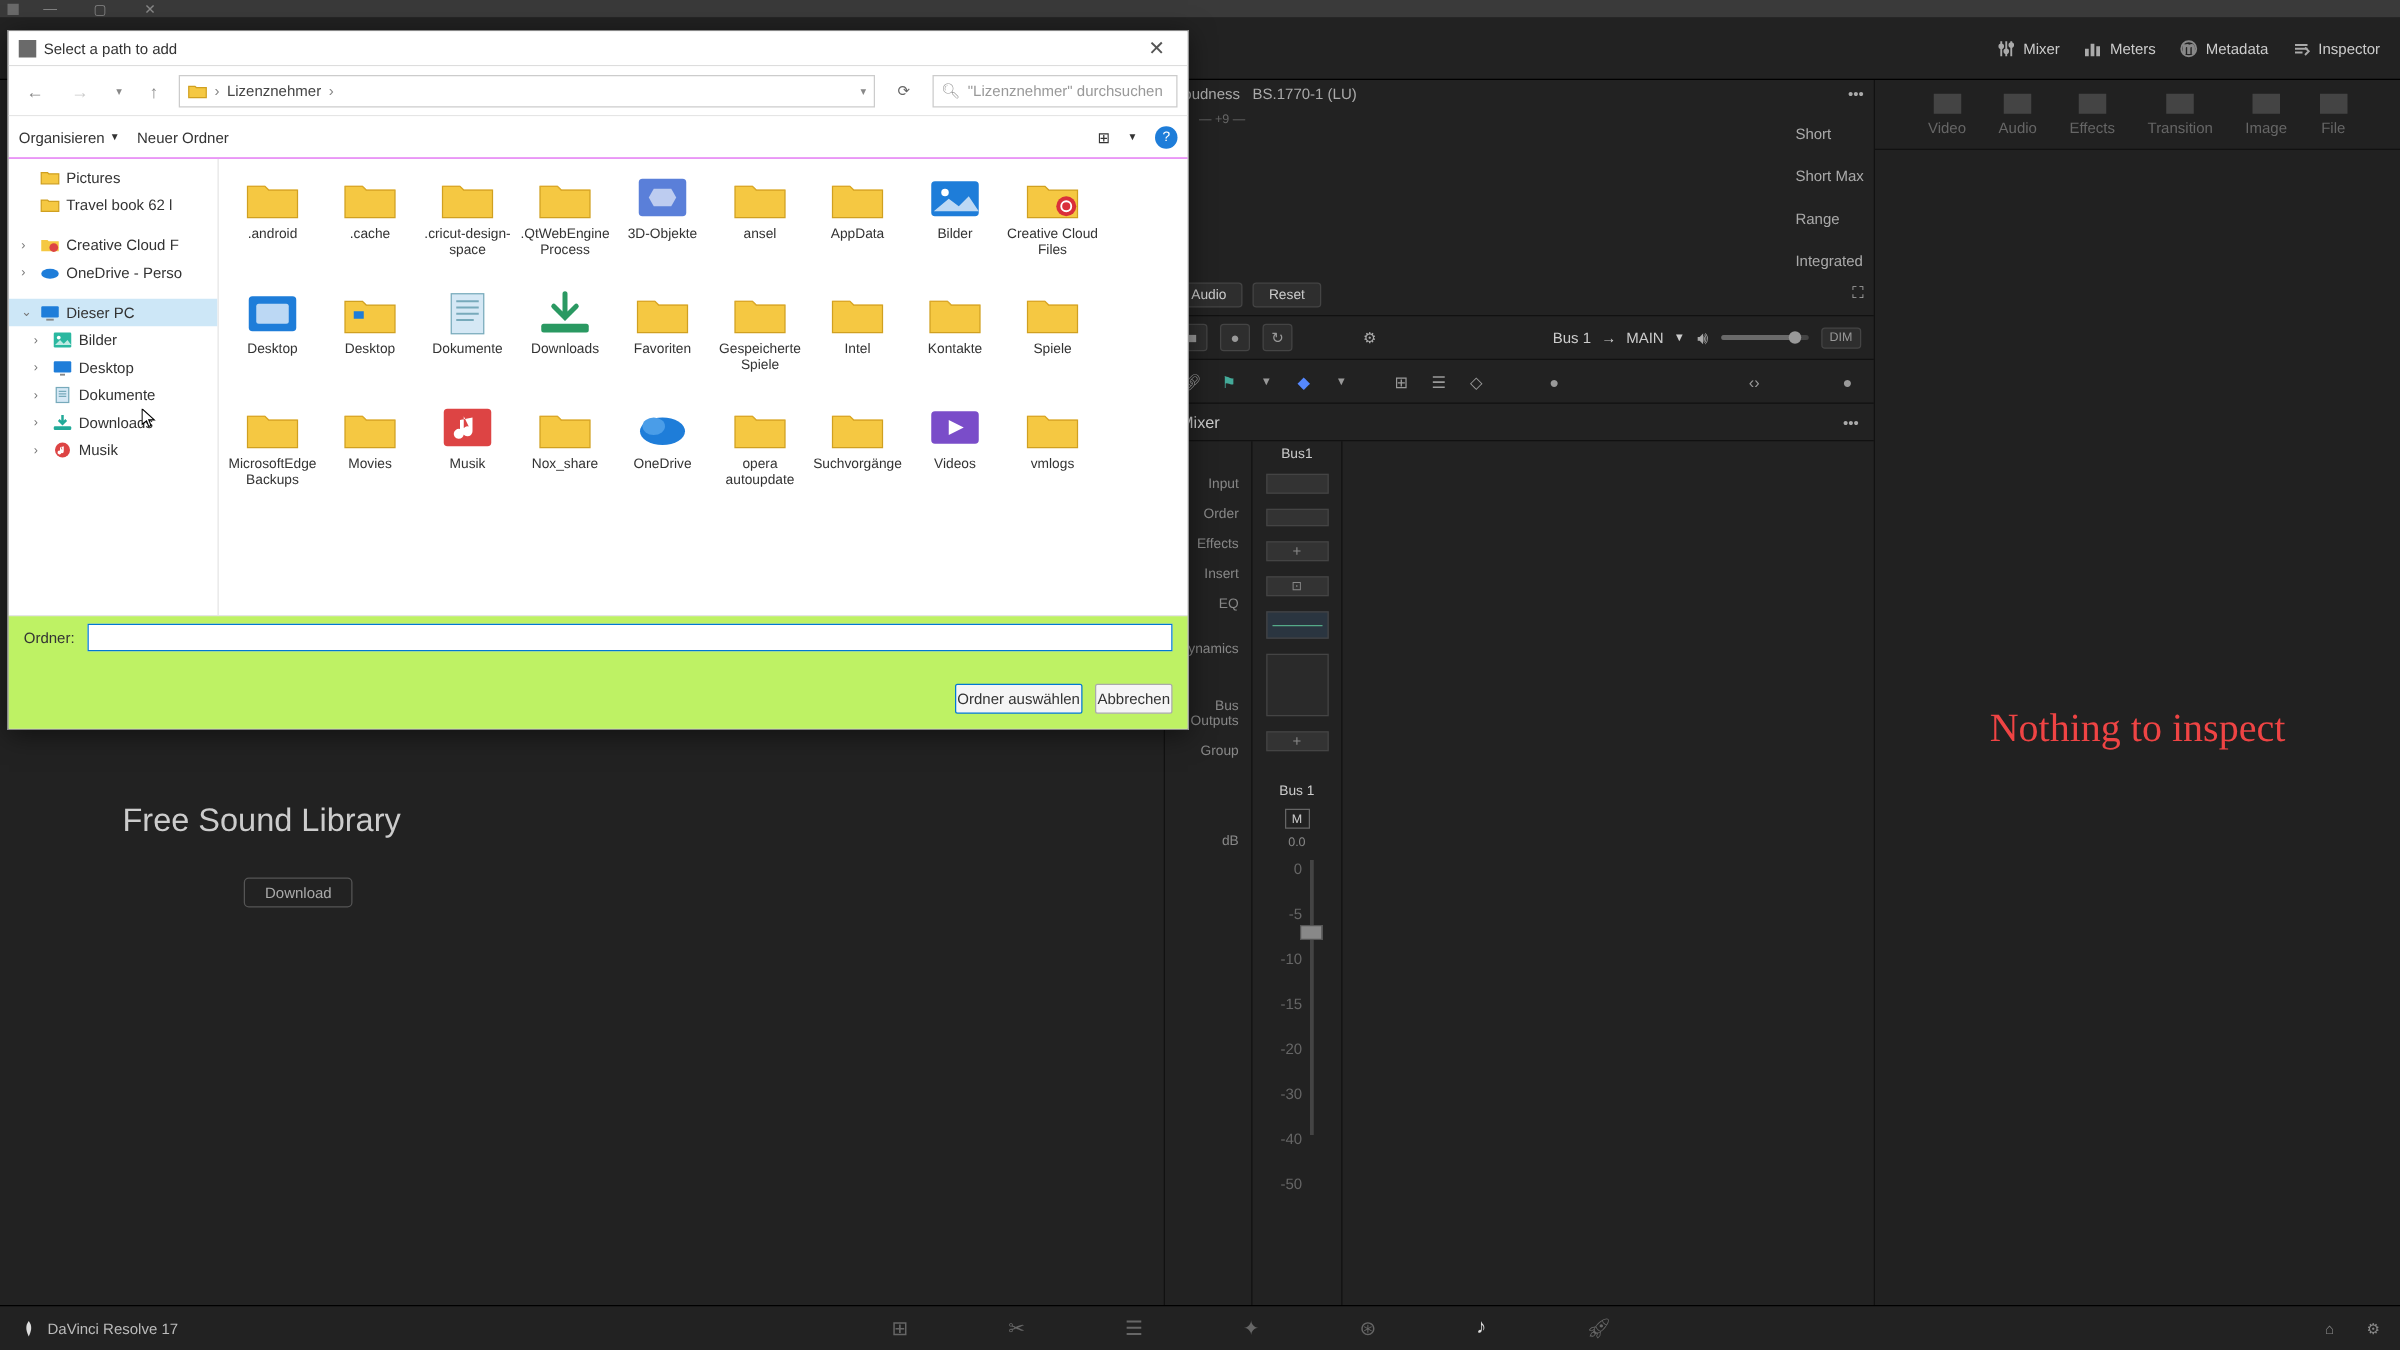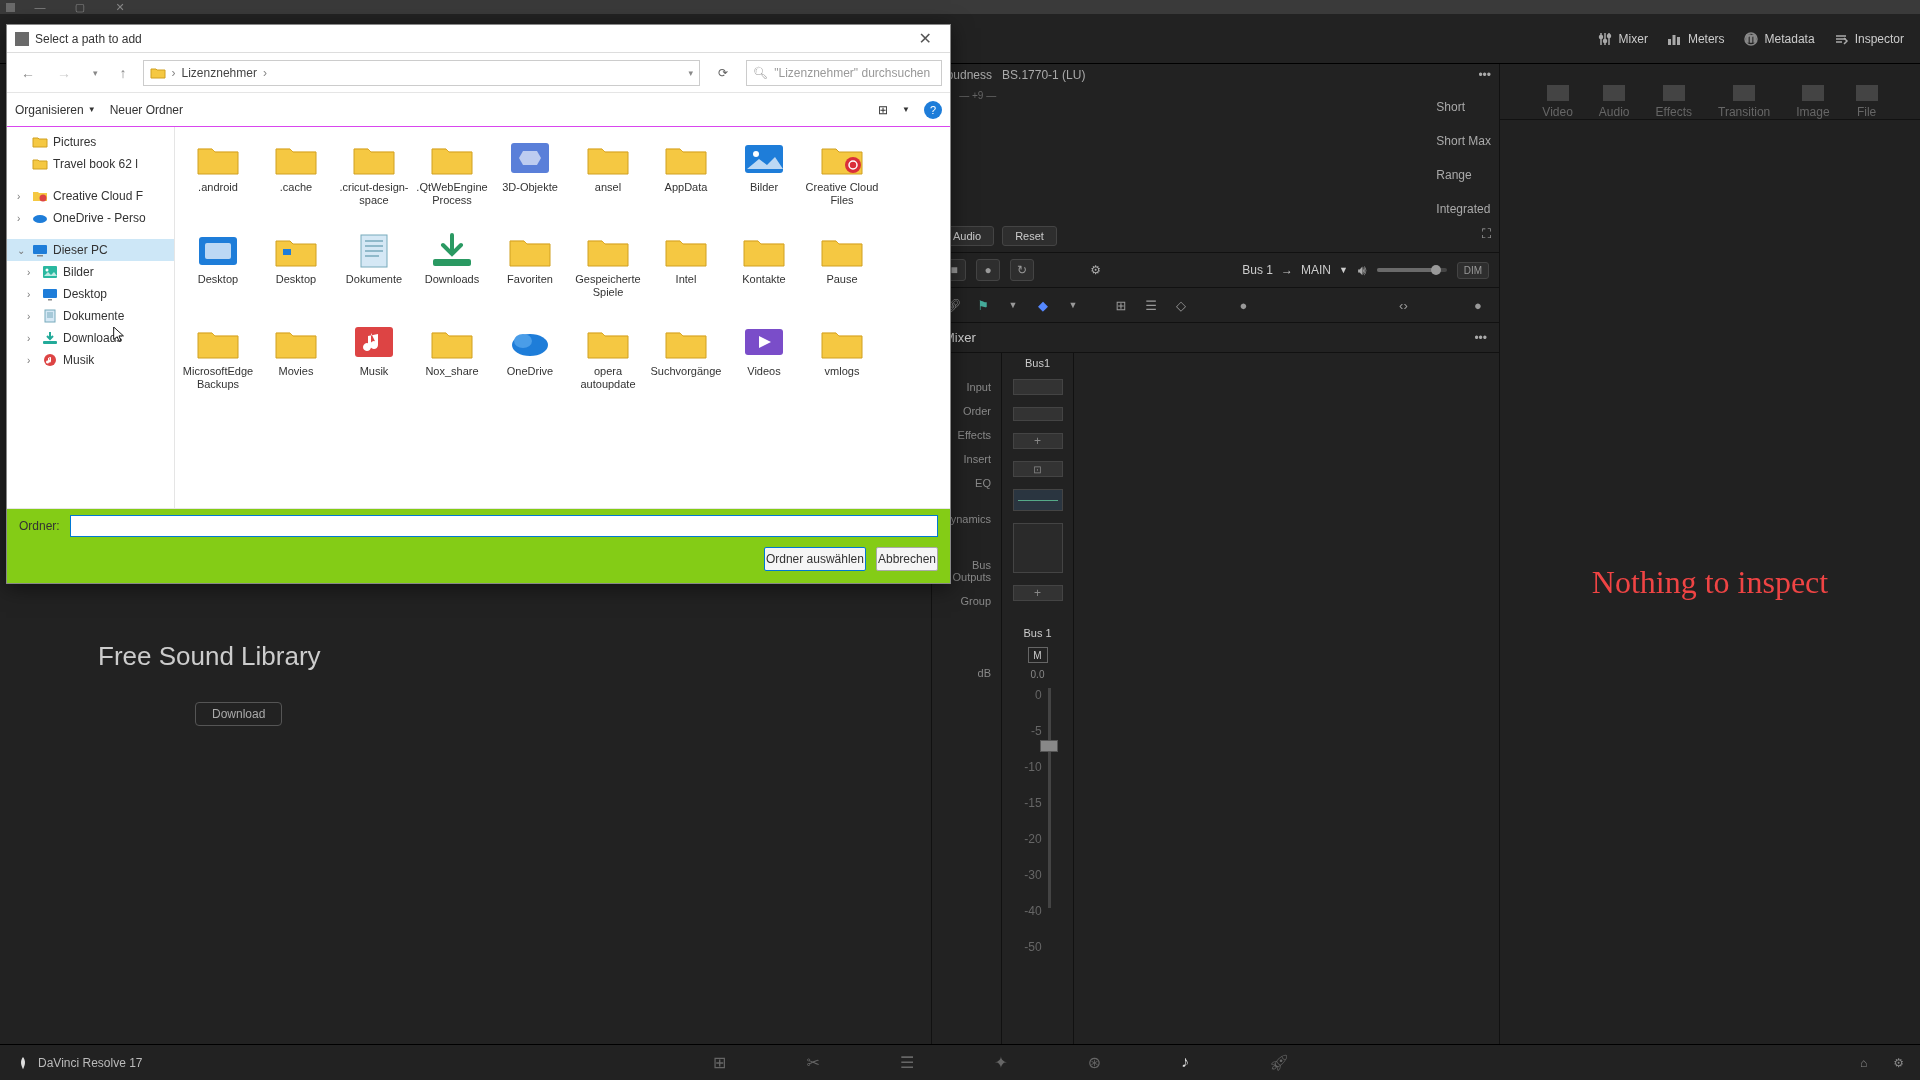--- a/index.html
+++ b/index.html
@@ -51,21 +51,21 @@
     .eq-box { width: 50px; height: 22px; background: #2a3540; border: 1px solid #444; margin: 6px 0; position: relative; }
     .eq-box::after { content: ''; position: absolute; left: 4px; right: 4px; top: 50%; height: 1px; background: #5a8; }
     .dyn-box { width: 50px; height: 50px; background: #2a2a2a; border: 1px solid #444; margin: 6px 0; }
     .m-btn { width: 20px; height: 16px; border: 1px solid #666; display: flex; align-items: center; justify-content: center; font-size: 10px; color: #ccc; margin: 4px; }
     .db-lbl { font-size: 10px; color: #888; padding: 2px; }
     .fader-zone { flex: 1; width: 50px; display: flex; justify-content: center; position: relative; padding-top: 6px; }
     .fader-scale { display: flex; flex-direction: column; align-items: flex-end; font-size: 9px; color: #666; gap: 22px; padding-right: 6px; }
     .fader-track { width: 3px; background: #444; height: 220px; position: relative; }
     .fader-cap { position: absolute; width: 18px; height: 12px; background: #888; border: 1px solid #555; left: -8px; top: 52px; }
 
-    .insp-tabs { display: flex; height: 56px; align-items: flex-end; justify-content: center; gap: 26px; border-bottom: 1px solid #111; }
+    .insp-tabs { display: flex; height: 56px; align-items: center; justify-content: center; gap: 26px; border-bottom: 1px solid #111; }
     .insp-tab { display: flex; flex-direction: column; align-items: center; gap: 4px; color: #666; font-size: 11px; }
     .insp-tab-icn { width: 22px; height: 16px; background: #444; }
     .insp-empty { flex: 1; display: flex; align-items: center; justify-content: center; color: #ef4444; font-size: 32px; font-family: Liberation Serif, serif; }
 
     .sound-lib-title { position: absolute; top: 577px; left: 98px; font-size: 26px; color: #ccc; font-weight: 300; }
     .dl-btn { position: absolute; top: 638px; left: 195px; padding: 4px 16px; border: 1px solid #555; border-radius: 4px; color: #aaa; font-size: 12px; }
 
     .bottom-rail { height: 36px; background: #222; border-top: 1px solid #000; display: flex; align-items: center; padding: 0 16px; }
     .resolve-lbl { color: #bbb; font-size: 12px; display: flex; align-items: center; gap: 8px; }
     .flame { width: 14px; height: 14px; display: inline-block; }
@@ -90,21 +90,21 @@
     .dlg-body { flex: 1; display: flex; background: #fff; overflow: hidden; }
     .tree { width: 168px; border-right: 1px solid #e5e5e5; padding: 4px 0; overflow: hidden; }
     .tree-item { display: flex; align-items: center; padding: 4px 4px 4px 10px; gap: 5px; font-size: 12px; color: #333; white-space: nowrap; }
     .tree-item.selected { background: #cde7f7; }
     .tree-exp { font-size: 10px; color: #777; width: 10px; }
     .tree-icn { width: 16px; height: 14px; }
     .folder-grid { flex: 1; padding: 10px 6px; display: flex; flex-wrap: wrap; align-content: flex-start; gap: 2px 4px; }
     .folder-item { width: 74px; height: 90px; display: flex; flex-direction: column; align-items: center; gap: 4px; }
     .folder-icn { width: 48px; height: 40px; display: flex; align-items: flex-end; justify-content: center; position: relative; }
     .folder-lbl { font-size: 11px; color: #333; text-align: center; line-height: 1.2; word-break: break-word; }
-    .dlg-ftr { display: flex; flex-direction: column; padding: 6px 12px 12px; gap: 10px; border-top: 1px solid #e5e5e5; background: #84cc16; }
+    .dlg-ftr { display: flex; flex-direction: column; padding: 6px 12px 12px; gap: 26px; border-top: 1px solid #e5e5e5; background: #bef264; }
     .input-row { display: flex; align-items: center; gap: 10px; }
     .input-lbl { font-size: 12px; color: #333; }
     .ord-input { flex: 1; height: 22px; border: 1px solid #0078d4; outline: none; padding: 0 4px; font-size: 12px; }
     .btn-row { display: flex; justify-content: flex-end; gap: 10px; }
     .dlg-btn { padding: 4px 1px; border: 1px solid #aaa; background: #f5f5f5; font-size: 12px; color: #333; border-radius: 2px; }
     .dlg-btn.primary { border: 1px solid #0078d4; }
     
     
     .folder-svg { width: 46px; height: 38px; }
     .cursor-png { position: absolute; top: 327px; left: 113px; width: 12px; height: 16px; z-index: 200; }
@@ -621,21 +621,21 @@
           </div>
           <div class="folder-lbl">Kontakte</div>
         </div>
         <div class="folder-item">
           <div class="folder-icn">
             <svg class="folder-svg" viewBox="0 0 46 38">
               <path d="M3 10h14l3 3h23v22H3z" fill="#f5c842" stroke="#d0a020"></path>
               <path d="M3 10h14l3 3h23" fill="none" stroke="#e8b030" stroke-width="0.5"></path>
             </svg>
           </div>
-          <div class="folder-lbl">Pause</div>
+          <div class="folder-lbl">Spiele</div>
         </div>
         <div class="folder-item">
           <div class="folder-icn">
             <svg class="folder-svg" viewBox="0 0 46 38">
               <path d="M3 10h14l3 3h23v22H3z" fill="#f5c842" stroke="#d0a020"></path>
               <path d="M3 10h14l3 3h23" fill="none" stroke="#e8b030" stroke-width="0.5"></path>
             </svg>
           </div>
           <div class="folder-lbl">MicrosoftEdgeBackups</div>
         </div>

